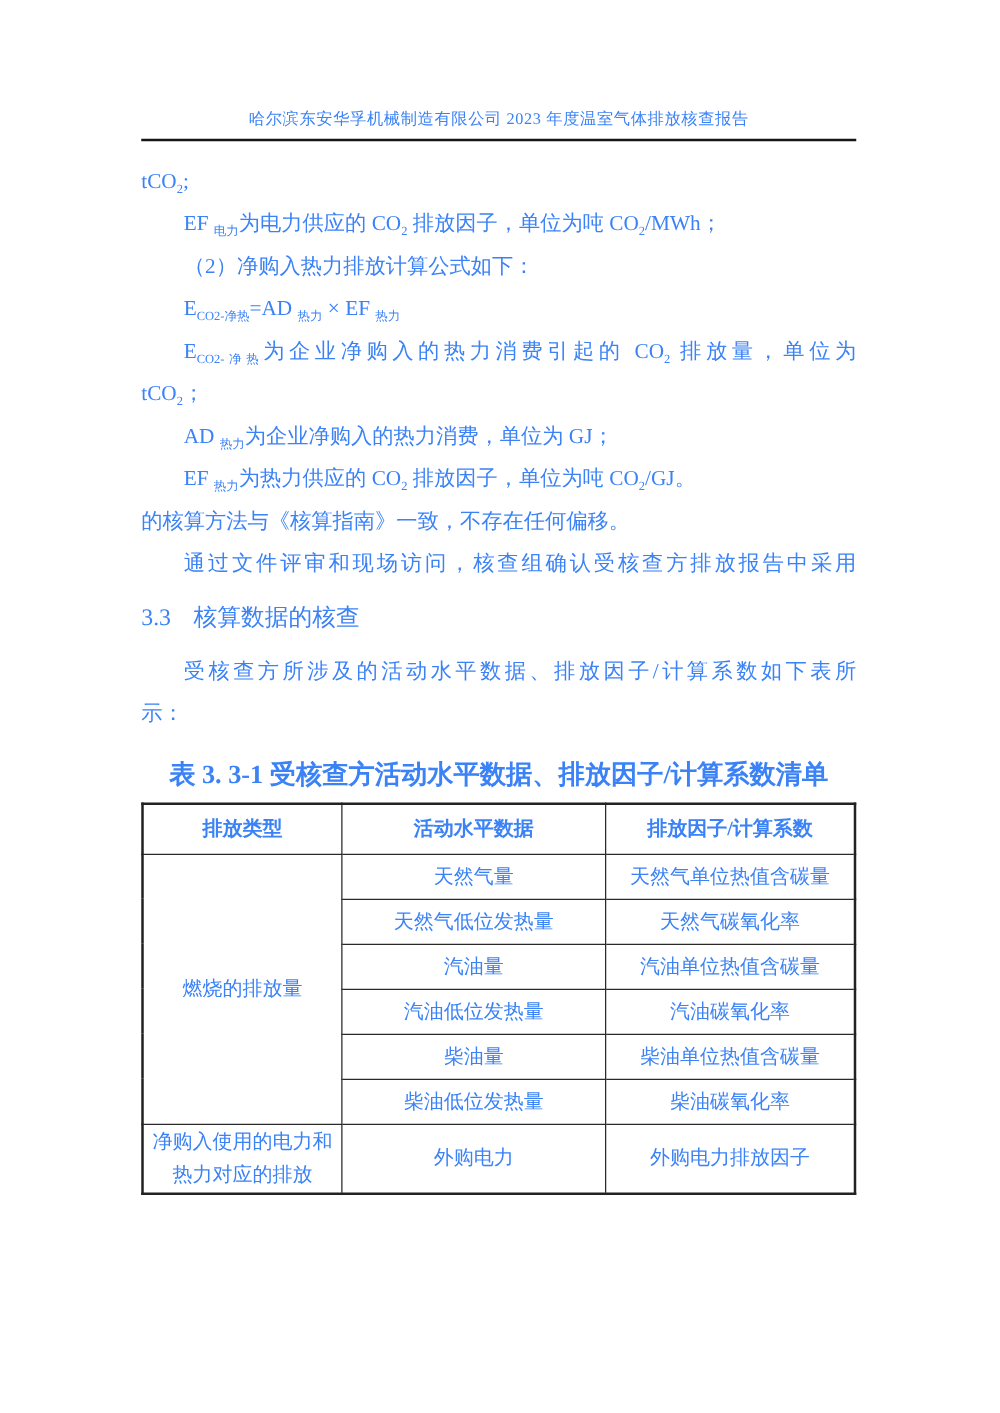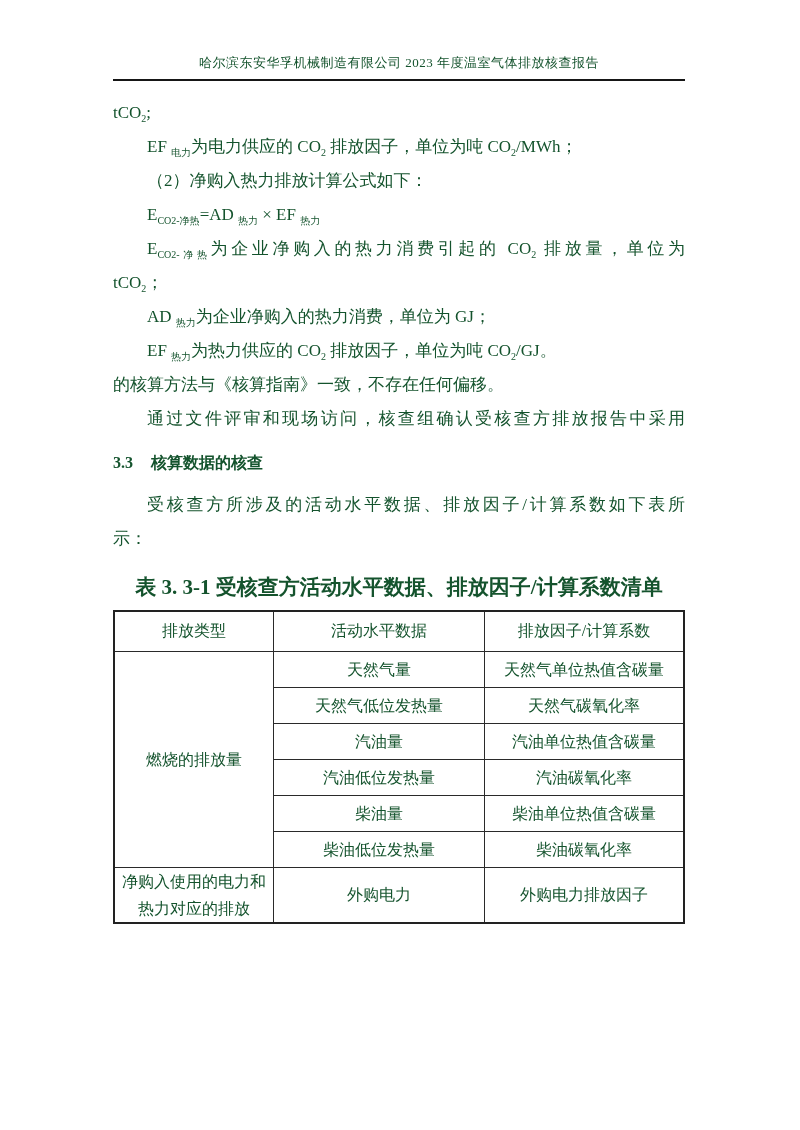--- a/index.html
+++ b/index.html
@@ -3,22 +3,23 @@
 <meta charset="utf-8">
 <style>
   * { box-sizing: border-box; }
   html, body { margin: 0; padding: 0; background: #ffffff; }
   .page {
     position: relative;
     width: 800px;
     height: 1000px;
     background: #ffffff;
     font-family: "Liberation Serif", "DejaVu Serif", serif;
-    color: #14532d;
+    color: #3b82f6;
     overflow: hidden;
+    margin-top: 32px;
   }
   .doc-header {
     position: absolute;
     top: 54px;
     left: 113px;
     width: 572px;
     text-align: center;
     font-size: 13px;
     letter-spacing: 0.5px;
     padding-bottom: 7px;
@@ -36,22 +37,22 @@
     line-height: 34px;
   }
   .line sub {
     font-size: 10px;
     line-height: 0;
   }
   .indent { text-indent: 34px; }
   .fill { text-align: justify; text-align-last: justify; }
   .section-heading {
     margin: 12px 0 10px 0;
-    font-size: 16px;
-    font-weight: bold;
+    font-size: 19px;
+    font-weight: normal;
     line-height: 30px;
   }
   .section-heading .sec-num { margin-right: 18px; }
   .table-caption {
     margin-top: 16px;
     text-align: center;
     font-size: 21px;
     font-weight: bold;
     line-height: 30px;
   }
@@ -64,21 +65,21 @@
   }
   .data-table th, .data-table td {
     border: 1px solid #2a2a2a;
     text-align: center;
     vertical-align: middle;
     font-size: 16px;
     padding: 0 4px;
   }
   .data-table th {
     height: 40px;
-    font-weight: normal;
+    font-weight: bold;
   }
   .data-table td {
     height: 36px;
     line-height: 27px;
     font-weight: normal;
   }
   .page-number {
     position: absolute;
     top: 1084px;
     left: 0;

